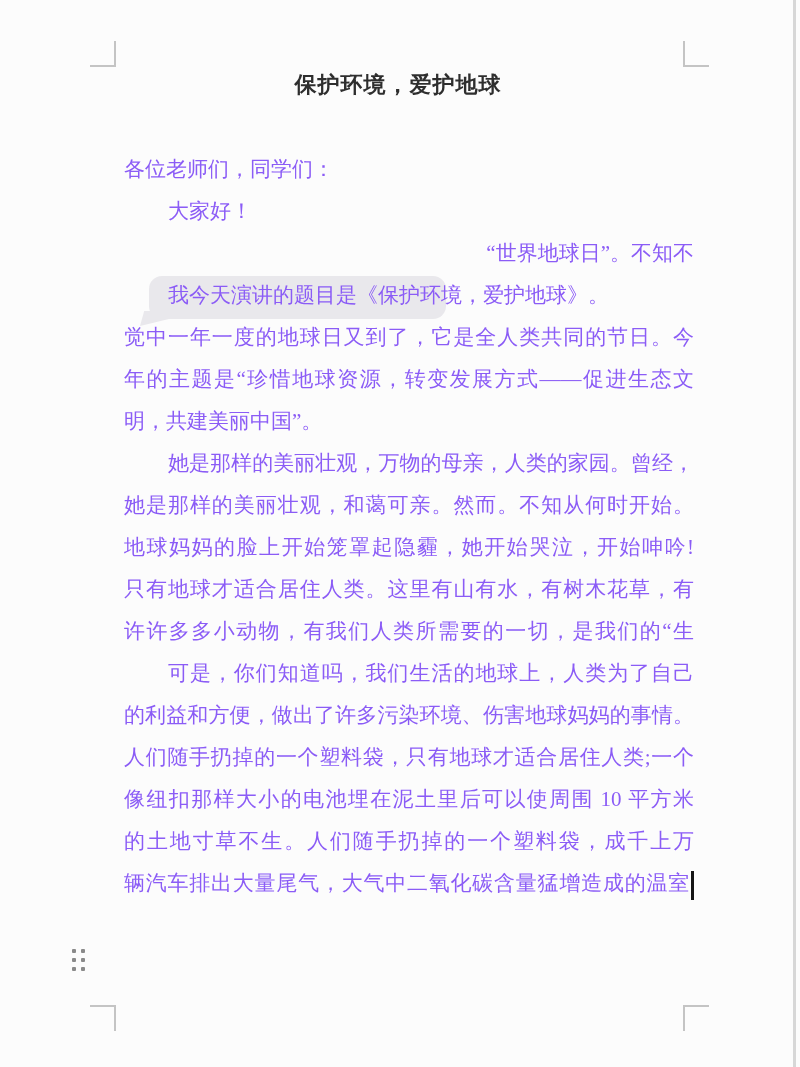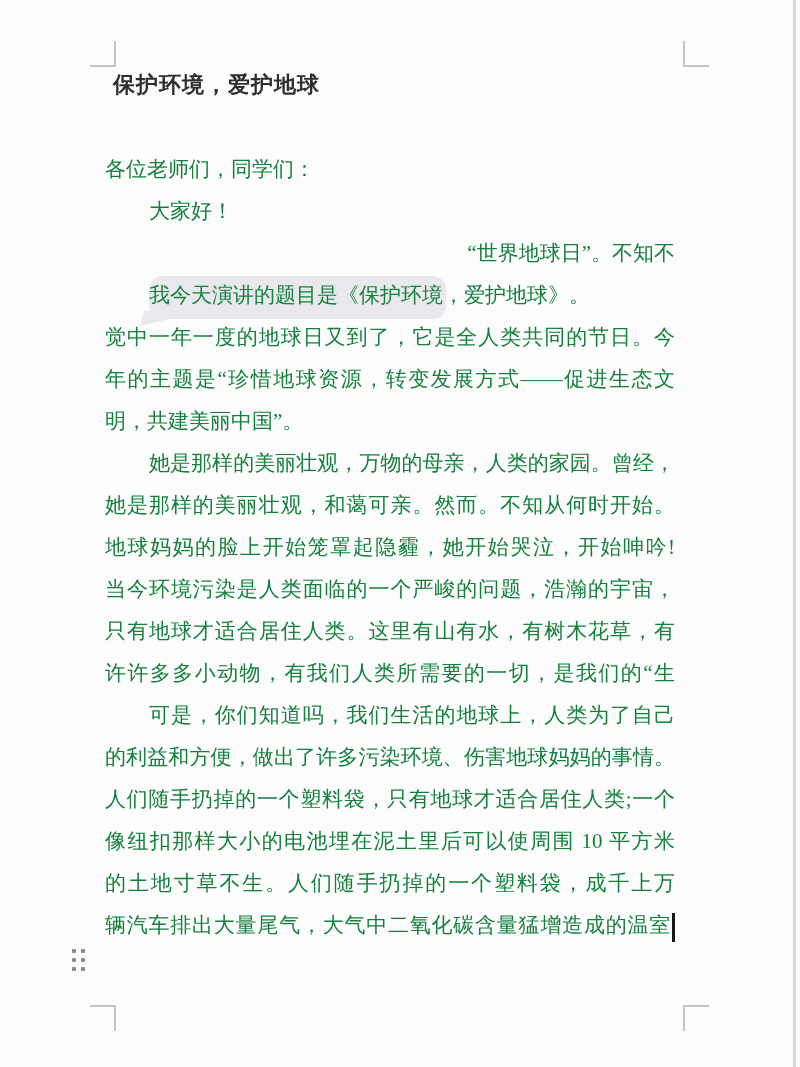--- a/index.html
+++ b/index.html
@@ -1,28 +1,28 @@
 <!DOCTYPE html>
 <html><head>
 <meta charset="utf-8">
 <style>
   html,body{margin:0;padding:0;width:800px;height:1067px;background:#fcfcfc;overflow:hidden;}
   body{position:relative;font-family:"Liberation Serif",serif;}
 
   
-  .doc{position:absolute;left:105px;top:148px;width:570px;color:#15803d;}
+  .doc{position:absolute;left:124px;top:148px;width:570px;color:#8b5cf6;}
   .ln{height:42px;line-height:42px;font-size:21px;white-space:nowrap;letter-spacing:0;}
   .j{text-align:justify;text-align-last:justify;}
   .left{text-align:left;text-align-last:left;}
   .right{text-align:right;text-align-last:right;}
   .ind{padding-left:44px;}
 
   
   .title{position:absolute;left:113px;top:70px;width:570px;height:30px;line-height:30px;
-         text-align:left;font-size:22px;font-weight:bold;color:#2e2e2e;letter-spacing:1px;font-family:Liberation Serif, serif;}
+         text-align:center;font-size:22px;font-weight:bold;color:#2e2e2e;letter-spacing:1px;font-family:Liberation Serif, serif;}
 
   
   .blur{position:absolute;left:149px;top:276px;width:297px;height:43px;
         background:#e9e8ec;border-radius:13px;}
   .blur .tail{position:absolute;left:-9px;bottom:-7px;width:30px;height:15px;background:#e9e8ec;
         clip-path:polygon(0 100%,14% 0,100% 0,100% 52%);}
 
   
   .mark{position:absolute;width:26px;height:26px;box-sizing:border-box;}
   .mk-tl{left:90px;top:41px;border-right:2px solid #c4c4c4;border-bottom:2px solid #c4c4c4;}
@@ -61,21 +61,20 @@
   <div class="ln left">各位老师们，同学们：</div>
   <div class="ln left ind">大家好！</div>
   <div class="ln right">“世界地球日”。不知不</div>
   <div class="ln left ind">我今天演讲的题目是《保护环境，爱护地球》。</div>
   <div class="ln j">觉中一年一度的地球日又到了，它是全人类共同的节日。今</div>
   <div class="ln j">年的主题是“珍惜地球资源，转变发展方式——促进生态文</div>
   <div class="ln left">明，共建美丽中国”。</div>
   <div class="ln j ind">她是那样的美丽壮观，万物的母亲，人类的家园。曾经，</div>
   <div class="ln j">她是那样的美丽壮观，和蔼可亲。然而。不知从何时开始。</div>
   <div class="ln j">地球妈妈的脸上开始笼罩起隐霾，她开始哭泣，开始呻吟!</div>
-  <div class="ln j">当今环境污染是人类面临的一个严峻的问题，浩瀚的宇宙，</div>
   <div class="ln j">只有地球才适合居住人类。这里有山有水，有树木花草，有</div>
   <div class="ln j">许许多多小动物，有我们人类所需要的一切，是我们的“生</div>
   <div class="ln j ind">可是，你们知道吗，我们生活的地球上，人类为了自己</div>
   <div class="ln j">的利益和方便，做出了许多污染环境、伤害地球妈妈的事情。</div>
   <div class="ln j">人们随手扔掉的一个塑料袋，只有地球才适合居住人类;一个</div>
   <div class="ln j">像纽扣那样大小的电池埋在泥土里后可以使周围 10 平方米</div>
   <div class="ln j">的土地寸草不生。人们随手扔掉的一个塑料袋，成千上万</div>
   <div class="ln j"><span>辆汽车排出大量尾气，大气中二氧化碳含量猛增造成的温室</span><span class="caret"></span></div>
 </div>
 

